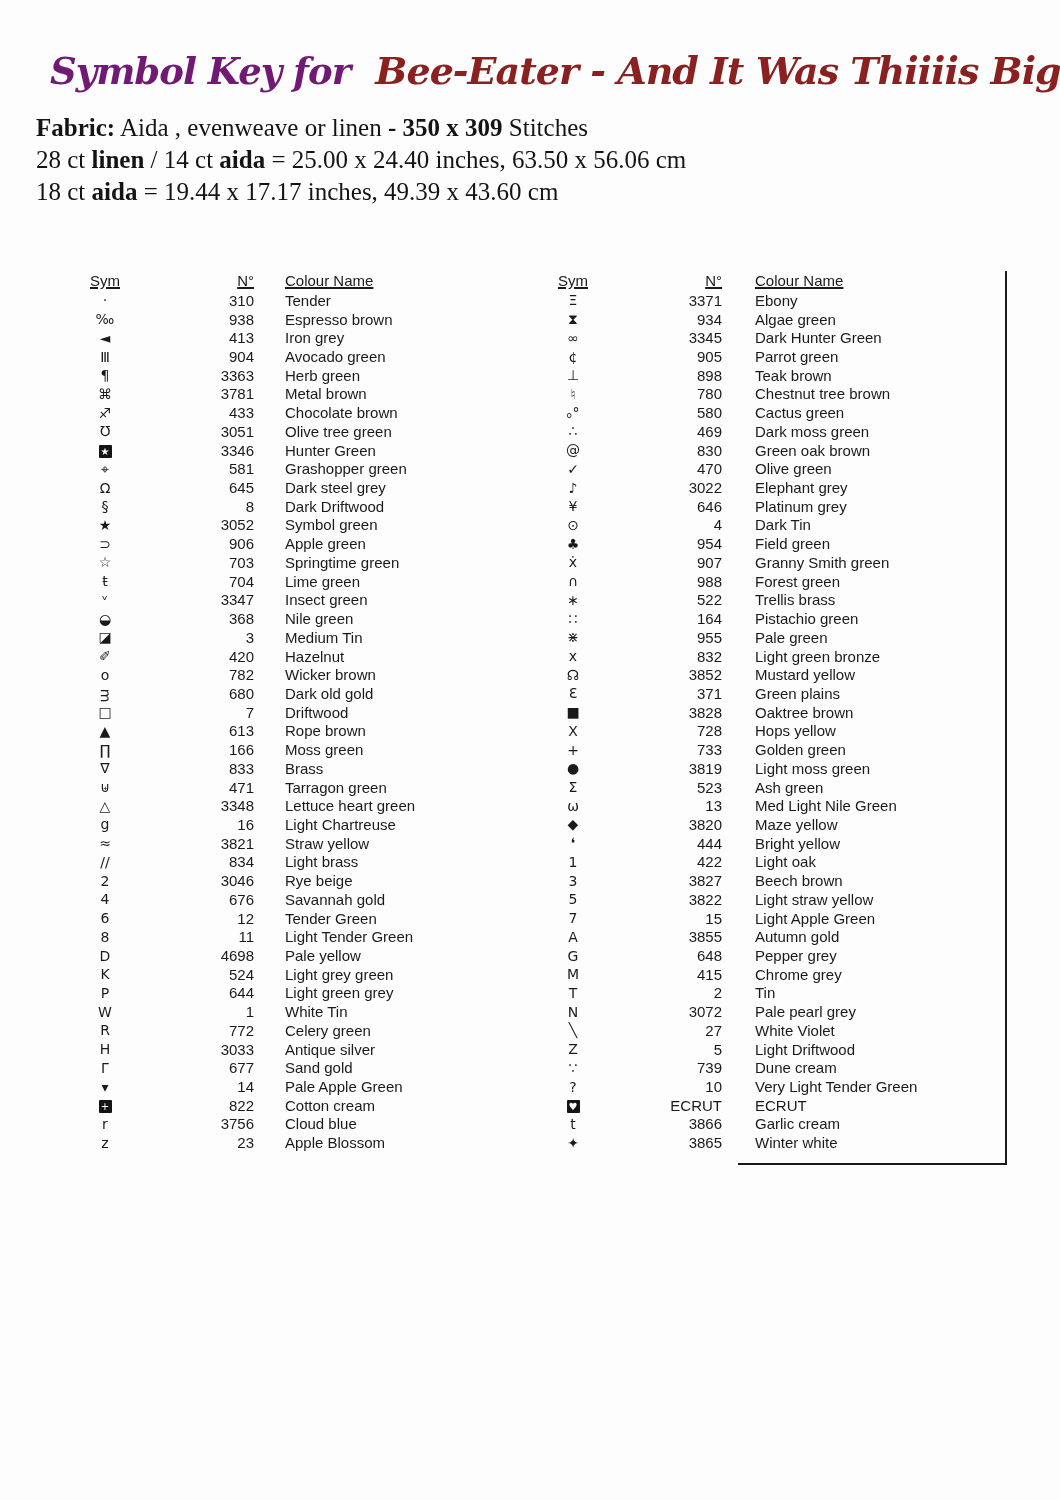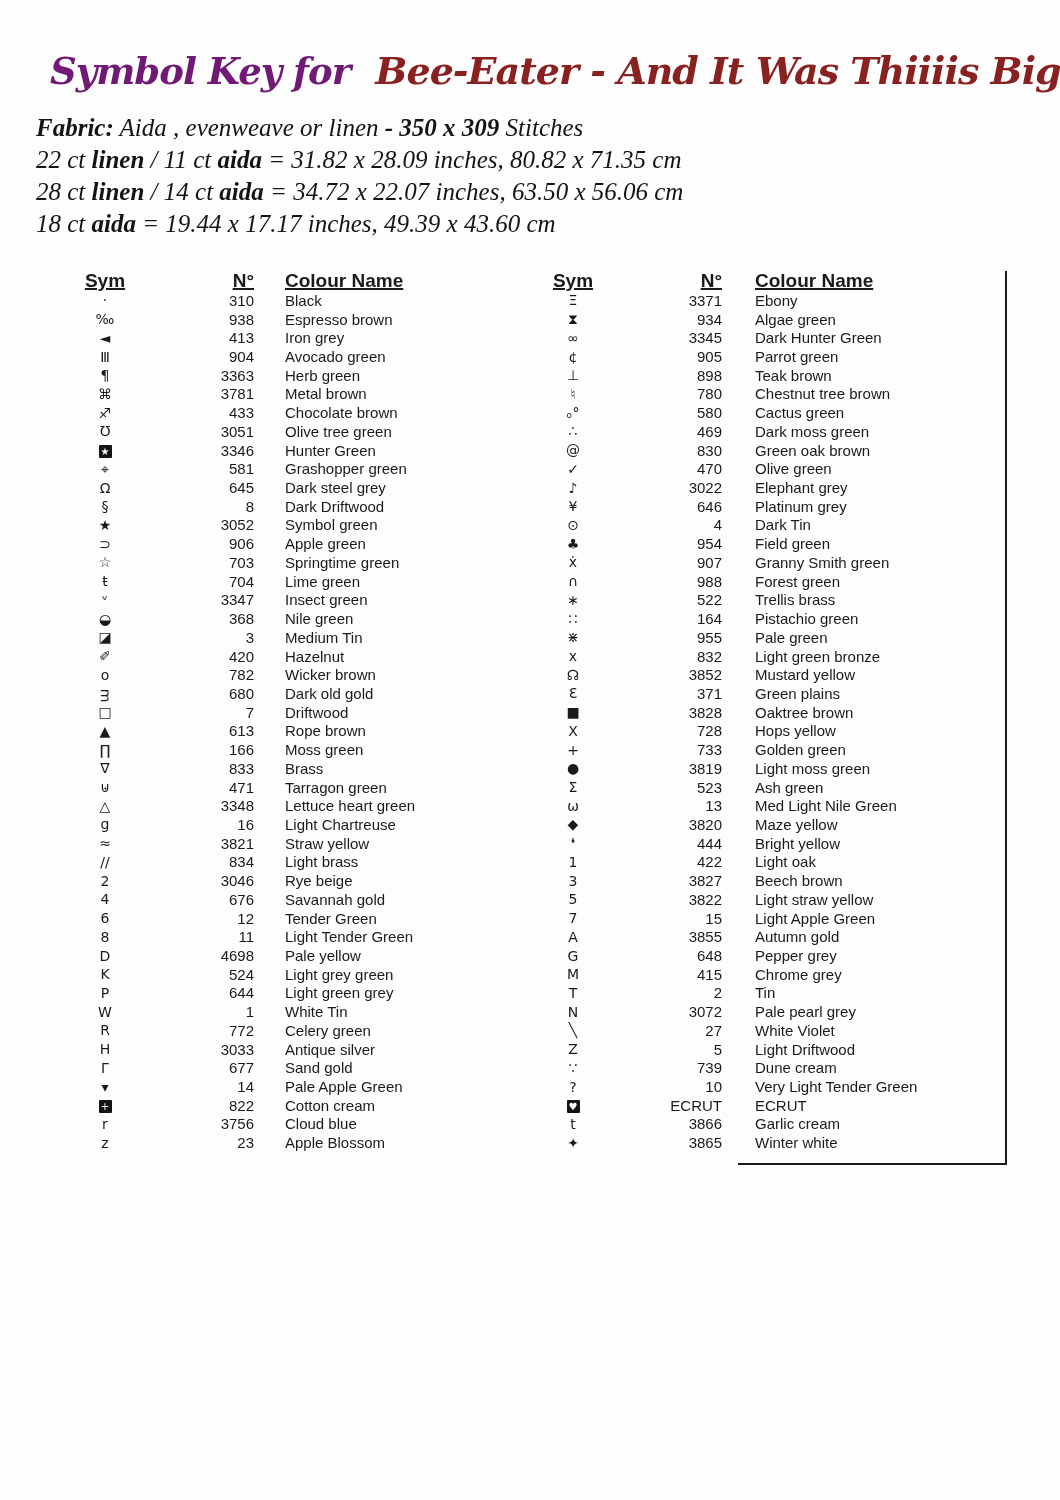--- a/index.html
+++ b/index.html
@@ -7,29 +7,29 @@
         font-family:"Liberation Sans",sans-serif;color:#1a1a1a;overflow:hidden;}
 
   
   .title{position:absolute;left:50px;top:48px;margin:0;white-space:nowrap;
          font-family:"DejaVu Serif",serif;font-style:italic;font-weight:700;}
   .t-prefix{font-size:37px;color:#1d1d1d;letter-spacing:-1px;}
   .t-name{font-size:38px;letter-spacing:-1px;margin-left:14px;}
 
   
   .fabric{position:absolute;left:36px;top:112px;font-family:"Liberation Serif",serif;
-          font-style:italic;font-size:25px;line-height:32px;color:#141414;white-space:nowrap;}
+          font-size:25px;line-height:32px;color:#141414;white-space:nowrap;}
   .fabric .b{font-weight:700;}
 
   
   .col{position:absolute;top:270px;}
   .col-left{left:80px;width:425px;}
   .col-right{left:548px;width:459px;}
   .hdr,.row{display:grid;grid-template-columns:50px 124px 1fr;align-items:center;}
-  .hdr{height:21px;font-weight:700;font-size:19px;}
+  .hdr{height:21px;font-weight:400;font-size:15px;}
   .hdr span{text-decoration:underline;text-decoration-thickness:1.5px;}
   .h-sym{text-align:center;}
   .h-num{text-align:right;}
   .h-name{padding-left:31px;}
   .row{height:18.72px;font-size:15px;}
   .c-sym{text-align:center;font-family:"DejaVu Sans",sans-serif;font-size:14px;line-height:18px;}
   .c-num{text-align:right;}
   .c-name{padding-left:31px;white-space:nowrap;}
   .col-right .c-name,.col-right .h-name{padding-left:33px;}
 
@@ -49,41 +49,38 @@
   <h1 class="title">
     <span class="t-prefix" style="color: #701a75;">Symbol Key for</span>
     <span class="t-name" style="color: rgb(138, 33, 33);">Bee-Eater - And It Was Thiiiis Big (small)</span>
   </h1>
 
   <div class="fabric">
     <div>
       <span class="b">Fabric:</span><span>  Aida , evenweave or  linen </span><span class="b">- 350 x 309</span><span> Stitches</span>
     </div>
     <div>
-      <span>22 ct </span><span class="b">linen</span><span> / 11 ct </span><span class="b">aida</span><span> = 31.82 x 28.09 inches, 80.82 x 71.35 cm</span>
-    </div>
-    <div>
-      <span>28 ct </span><span class="b">linen</span><span> / 14 ct </span><span class="b">aida</span><span> = 34.72 x 22.07 inches, 63.50 x 56.06 cm</span>
+      <span>28 ct </span><span class="b">linen</span><span> / 14 ct </span><span class="b">aida</span><span> = 25.00 x 24.40 inches, 63.50 x 56.06 cm</span>
     </div>
     <div>
       <span>18 ct </span><span class="b">aida</span><span></span><span class="b"></span><span>  = 19.44 x 17.17 inches, 49.39 x 43.60 cm</span>
     </div>
   </div>
 
   <div class="col col-left">
     <div class="hdr">
       <span class="h-sym">Sym</span>
       <span class="h-num">N°</span>
       <span class="h-name">Colour Name</span>
     </div>
     <div id="left-rows">
   <div class="row">
     <span class="c-sym"><span class="glyph">·</span></span>
     <span class="c-num">310</span>
-    <span class="c-name">Black</span>
+    <span class="c-name">Tender</span>
   </div>
 
   <div class="row">
     <span class="c-sym"><span class="glyph">‰</span></span>
     <span class="c-num">938</span>
     <span class="c-name">Espresso brown</span>
   </div>
 
   <div class="row">
     <span class="c-sym"><span class="glyph">◄</span></span>

